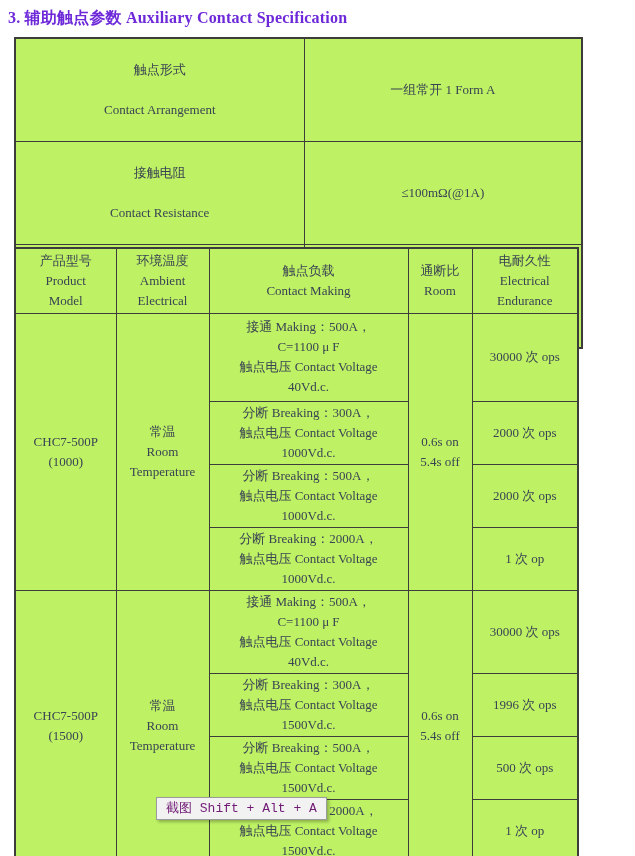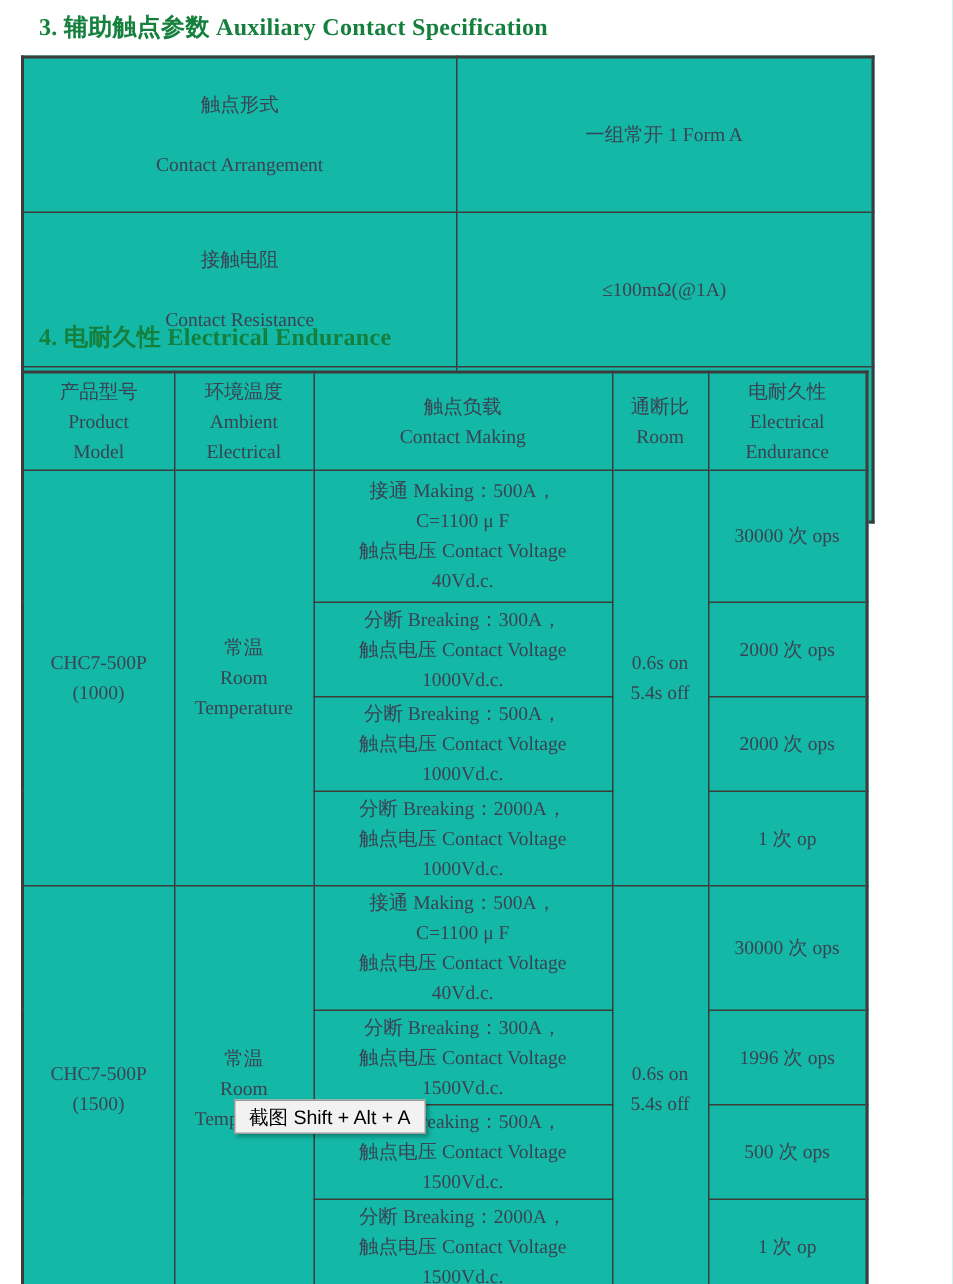--- a/index.html
+++ b/index.html
@@ -7,37 +7,37 @@
     position: relative;
     width: 635px;
     height: 856px;
     background: #ffffff;
     font-family: "Liberation Serif", "DejaVu Serif", serif;
     color: #3a4353;
     overflow: hidden;
   }
   .sec-title {
     position: absolute;
-    left: 26px;
+    left: 8px;
     margin: 0;
     font-size: 16px;
     font-weight: bold;
-    color: #15803d;
+    color: #6d28d9;
     letter-spacing: 0.2px;
     white-space: nowrap;
   }
   .sec3 { top: 8px; }
   .sec4 { top: 215px; }
 
   table {
     border-collapse: collapse;
     table-layout: fixed;
     position: absolute;
     left: 14px;
-    background: #14b8a6;
+    background: #bef264;
   }
   .t1 { top: 37px; width: 567px; border: 2px solid #3c3c3c; }
   .t2 { top: 247px; width: 563px; border: 2px solid #3c3c3c; }
   td, th {
     border: 1px solid #3c3c3c;
     text-align: center;
     vertical-align: middle;
     font-weight: normal;
     font-size: 13px;
     line-height: 20px;
@@ -50,30 +50,30 @@
   .t2 .rA1 { height: 88px; }
   .t2 .rA2, .t2 .rA3 { height: 60px; }
   .t2 .rA4 { height: 58px; }
   .t2 .rB1 { height: 83px; }
   .t2 .rB2, .t2 .rB3 { height: 62px; }
   .t2 .rB4 { height: 60px; }
 
   .tooltip {
     position: absolute;
     left: 156px;
-    top: 733px;
+    top: 797px;
     height: 21px;
     line-height: 21px;
     padding: 0 9px;
     background: #f2f2f2;
     border: 1px solid #9b9b9b;
     box-shadow: 2px 2px 3px rgba(0,0,0,0.28);
-    font-family: Liberation Sans, sans-serif;
+    font-family: Liberation Mono, monospace;
     font-size: 13px;
-    color: #000000;
+    color: #701a75;
     white-space: nowrap;
     z-index: 5;
   }
 </style>
 </head>
 <body>
 
 <div class="page">
 
   <h2 class="sec-title sec3">3. 辅助触点参数 Auxiliary Contact Specification</h2>
@@ -101,21 +101,20 @@
       <tr>
         <td>
           <div>触点额定负载</div>
           <div>Contact Rating</div>
         </td>
         <td>6Vd.c. 0.1A</td>
       </tr>
     </tbody>
   </table>
 
-  <h2 class="sec-title sec4">4. 电耐久性 Electrical Endurance</h2>
 
   <table class="t2">
     <colgroup>
       <col style="width:101px">
         <col style="width:93px">
         <col style="width:199px">
         <col style="width:64px">
         <col style="width:106px">
     </colgroup>
     <tbody>

